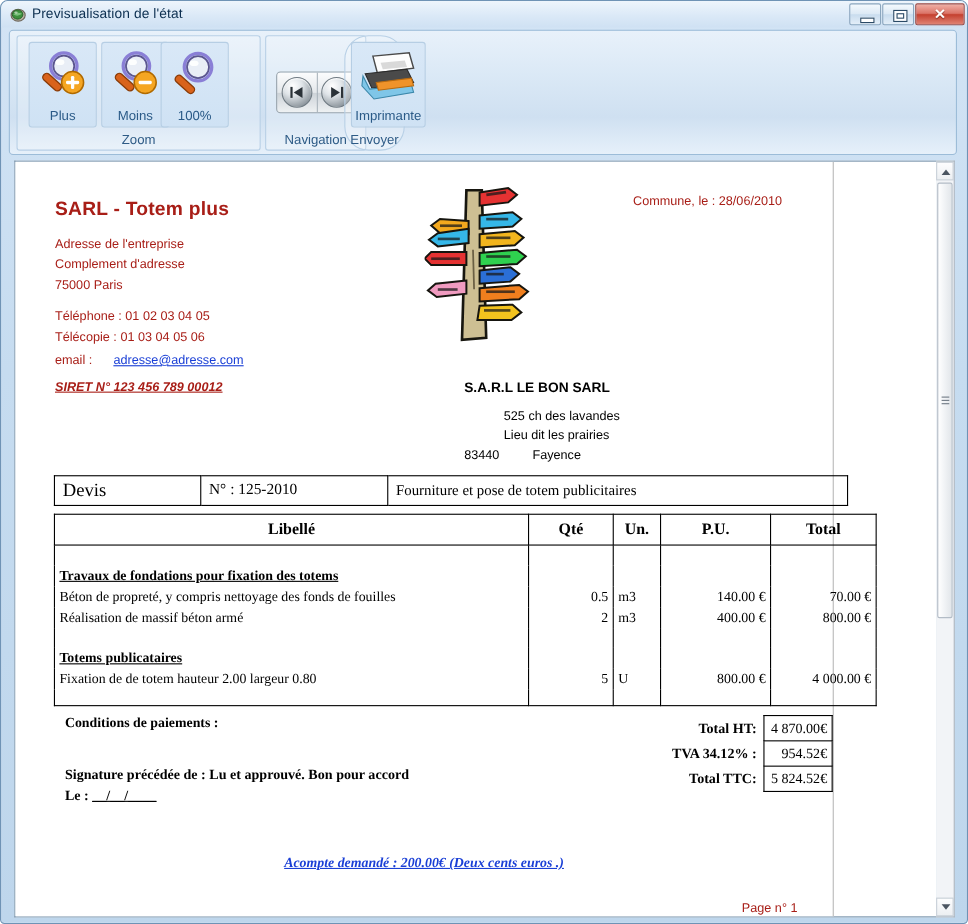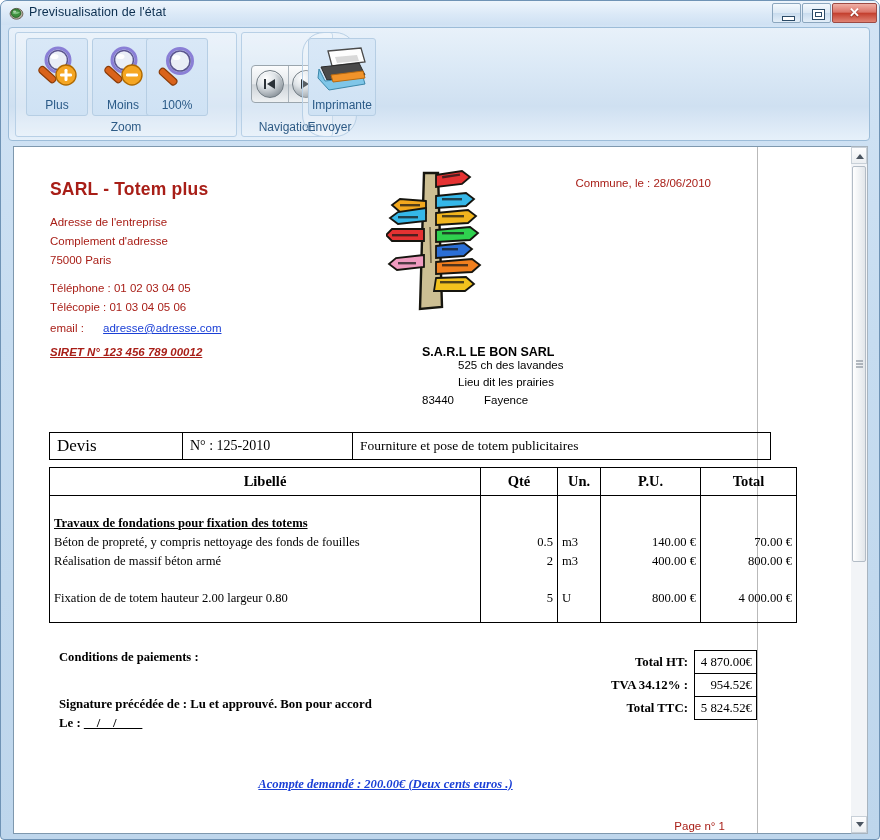--- a/index.html
+++ b/index.html
@@ -298,21 +298,21 @@
     text-align: left;
     color: #000;
   }
   .client-name {
     font-size: 12.5px;
     font-weight: bold;
     white-space: nowrap;
   }
   .client-addr {
     font-size: 11.5px;
-    margin-top: 0;
+    margin-top: 14px;
     margin-left: 36px;
     white-space: nowrap;
   }
   .client-city {
     font-size: 11.5px;
     margin-top: 6px;
     white-space: nowrap;
   }
   .client-city .cp { display: inline-block; width: 62px; }
 
@@ -532,21 +532,21 @@
             <svg width="16" height="16" viewBox="0 0 16 16">
               <path d="M3 3 L3 13 L11 8 Z" fill="#2b3238"></path>
               <rect x="12" y="3" width="2" height="10" fill="#2b3238"></rect>
             </svg>
           </span>
         </div>
       </div>
       <div class="grp-label">Navigation</div>
     </div>
 
-    <div class="rib-group" style="left:293px; width:55px;border-radius:22px;">
+    <div class="rib-group" style="left:304px; width:55px;border-radius:22px;">
       <div class="big-btn" style="left:5px; width:68px;">
         <span class="btn-ico">
           <svg width="54" height="52" viewBox="0 0 54 52">
             <polygon points="13,6 46,3 50,17 17,21" fill="#fdfdfd" stroke="#4a4a4a" stroke-width="1.3"></polygon>
             <polygon points="6,22 44,18 50,30 12,35" fill="#4a4a4a" stroke="#2a2a2a" stroke-width="1"></polygon>
             <polygon points="4,24 10,36 48,32 50,39 14,45 3,33" fill="#7fc6e8" stroke="#3b87aa" stroke-width="1"></polygon>
             <polygon points="16,30 48,26 50,33 18,37" fill="#f0932a" stroke="#b86a10" stroke-width="1"></polygon>
             <polygon points="20,12 42,10 44,16 22,18" fill="#d9d9d9"></polygon>
           </svg>
         </span>
@@ -665,20 +665,27 @@
           </tr>
           <tr>
             <td>Réalisation de massif béton armé</td>
             <td class="num">2</td>
             <td class="unit">m3</td>
             <td class="num">400.00 €</td>
             <td class="num">800.00 €</td>
           </tr>
           <tr class="spacer-row">
             <td></td>
+            <td class="num"></td>
+            <td class="unit"></td>
+            <td class="num"></td>
+            <td class="num"></td>
+          </tr>
+          <tr>
+            <td class="sect-title">Totems publicataires</td>
             <td class="num"></td>
             <td class="unit"></td>
             <td class="num"></td>
             <td class="num"></td>
           </tr>
           <tr>
             <td>Fixation de de totem hauteur 2.00 largeur 0.80</td>
             <td class="num">5</td>
             <td class="unit">U</td>
             <td class="num">800.00 €</td>

